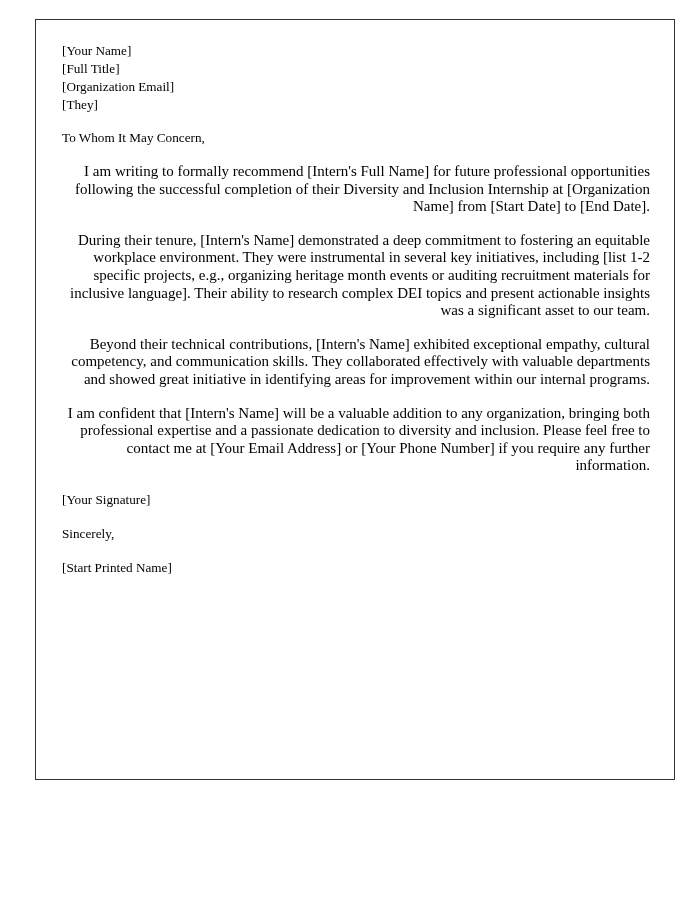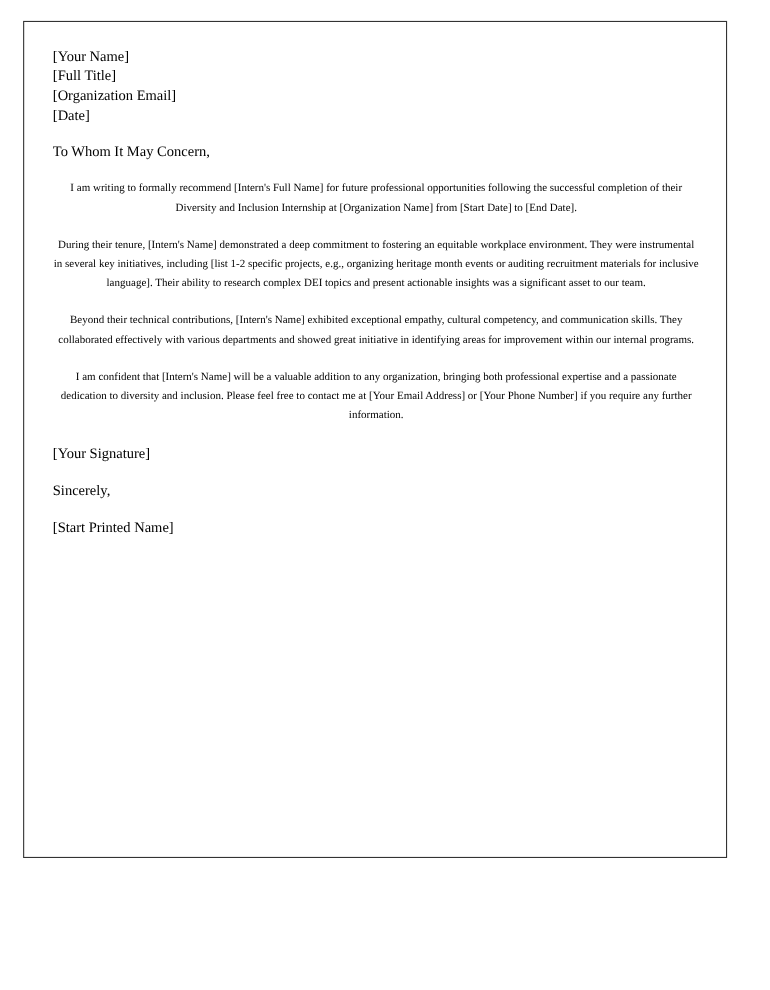--- a/index.html
+++ b/index.html
@@ -9,21 +9,21 @@
   }
   body {
     width: 700px;
     height: 900px;
     overflow: hidden;
     font-family: "Liberation Serif", "DejaVu Serif", serif;
     color: #000000;
   }
   .page-sheet {
     position: absolute;
-    left: 21px;
+    left: 35px;
     top: 19px;
     width: 640px;
     height: 761px;
     box-sizing: border-box;
     border: 1px solid #333333;
     background: #ffffff;
   }
   .letter-body {
     position: absolute;
     left: 26px;
@@ -38,49 +38,49 @@
     line-height: 18px;
     white-space: nowrap;
   }
   .salutation {
     font-size: 13.2px;
     line-height: 18px;
     margin-top: 15px;
     font-family: Liberation Serif, serif;
   }
   .para {
-    font-size: 10px;
+    font-size: 15px;
     line-height: 17.6px;
     margin-top: 16px;
-    text-align: center;
+    text-align: right;
   }
   .closing-line {
     font-size: 13.2px;
     line-height: 18px;
     margin-top: 16px;
   }
 </style>
 </head>
 <body>
 
 <div class="page-sheet">
   <div class="letter-body">
 
     <div class="addr-block">
       <div class="addr-line">[Your Name]</div>
       <div class="addr-line">[Full Title]</div>
       <div class="addr-line">[Organization Email]</div>
-      <div class="addr-line">[Date]</div>
+      <div class="addr-line">[They]</div>
     </div>
 
     <div class="salutation">To Whom It May Concern,</div>
 
     <p class="para">I am writing to formally recommend [Intern's Full Name] for future professional opportunities following the successful completion of their Diversity and Inclusion Internship at [Organization Name] from [Start Date] to [End Date].</p>
     <p class="para">During their tenure, [Intern's Name] demonstrated a deep commitment to fostering an equitable workplace environment. They were instrumental in several key initiatives, including [list 1-2 specific projects, e.g., organizing heritage month events or auditing recruitment materials for inclusive language]. Their ability to research complex DEI topics and present actionable insights was a significant asset to our team.</p>
-    <p class="para">Beyond their technical contributions, [Intern's Name] exhibited exceptional empathy, cultural competency, and communication skills. They collaborated effectively with various departments and showed great initiative in identifying areas for improvement within our internal programs.</p>
+    <p class="para">Beyond their technical contributions, [Intern's Name] exhibited exceptional empathy, cultural competency, and communication skills. They collaborated effectively with valuable departments and showed great initiative in identifying areas for improvement within our internal programs.</p>
     <p class="para">I am confident that [Intern's Name] will be a valuable addition to any organization, bringing both professional expertise and a passionate dedication to diversity and inclusion. Please feel free to contact me at [Your Email Address] or [Your Phone Number] if you require any further information.</p>
 
     <div class="closing-line">[Your Signature]</div>
     <div class="closing-line">Sincerely,</div>
     <div class="closing-line">[Start Printed Name]</div>
 
   </div>
 </div>
 
 </body></html>

